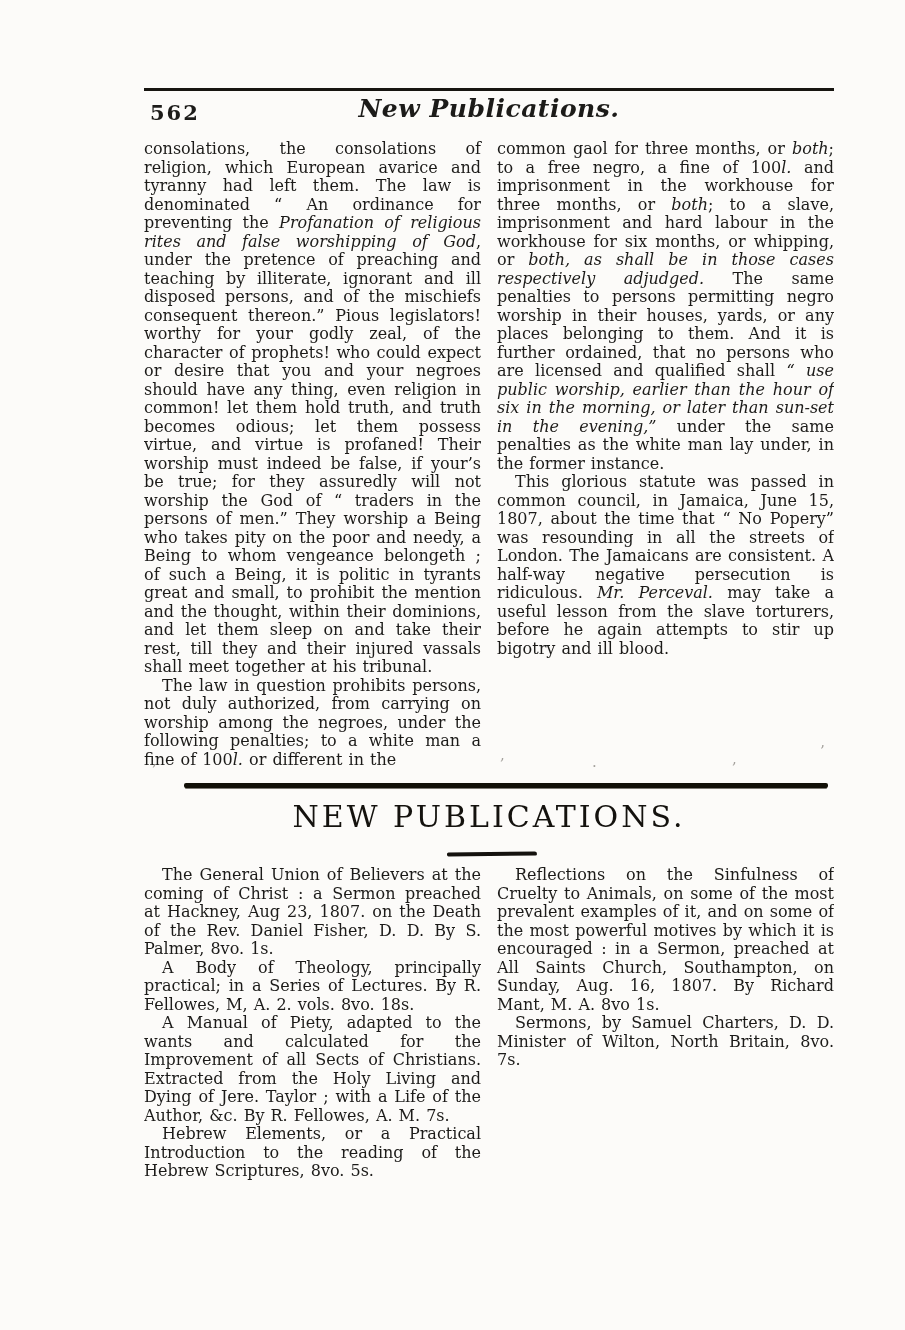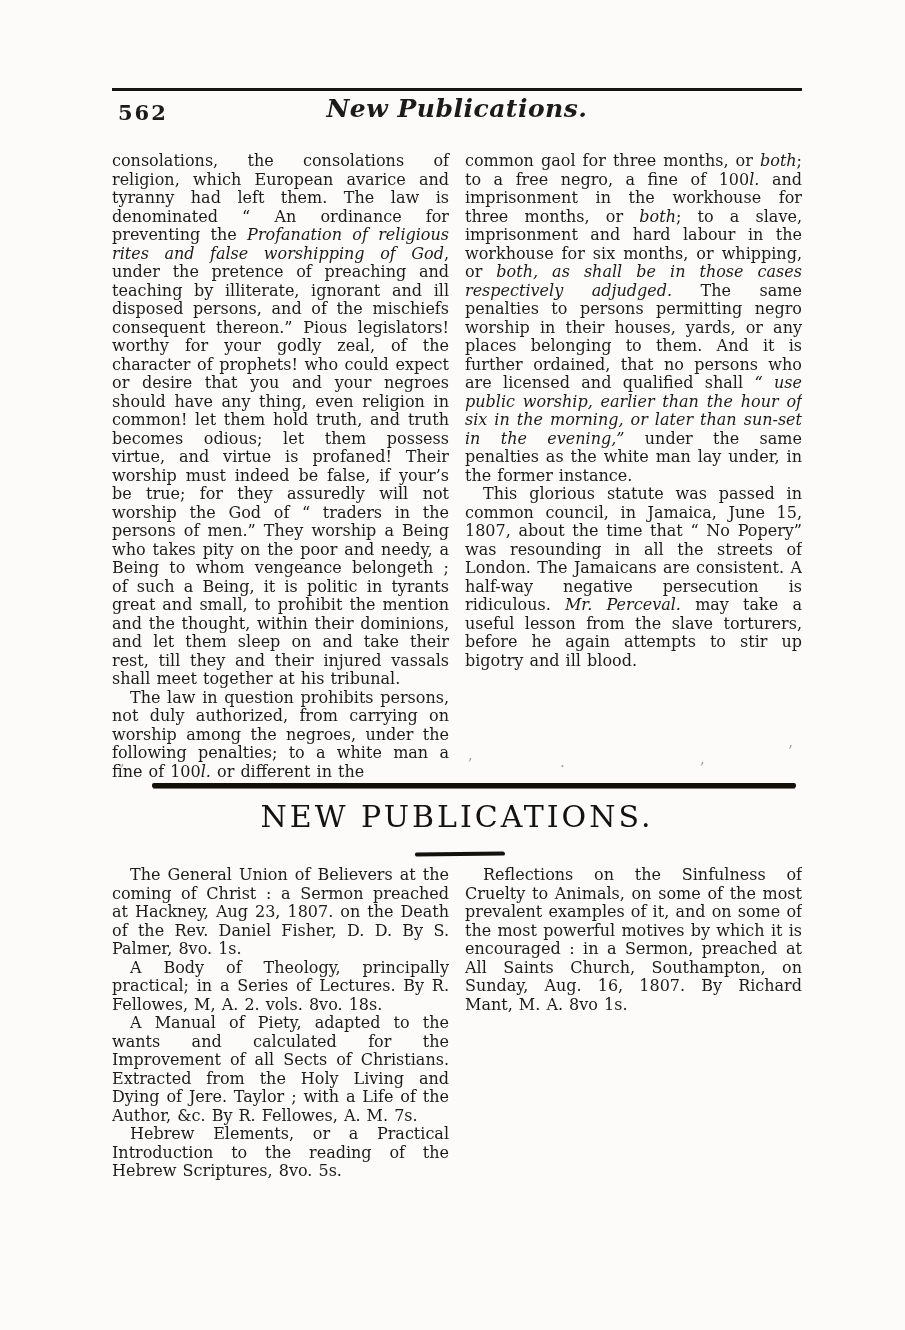--- a/index.html
+++ b/index.html
@@ -4,42 +4,42 @@
 <style>
   html, body { margin: 0; padding: 0; }
   body {
     width: 905px; height: 1330px;
     background: #fcfbf9;
     font-family: "DejaVu Serif", serif;
     color: #1c1b19;
     position: relative;
     overflow: hidden;
   }
-  .page { position: absolute; inset: 0; }
+  .page { position: absolute; inset: 0; margin-left: 32px; }
 
   .top-rule {
     position: absolute; left: 112px; top: 88px;
     width: 690px; height: 3px; background: #171511;
   }
   .header { position: absolute; left: 112px; top: 94px; width: 690px; height: 38px; }
   .page-number {
     position: absolute; left: 6px; top: 6px;
     font-size: 21px; letter-spacing: 2px; font-weight: bold;
   }
   .running-title {
     position: absolute; left: 0; top: 0; width: 100%;
     text-align: center; font-style: italic; font-weight: bold;
     font-size: 25px; letter-spacing: 0.5px;
   }
 
   .cols {
     position: absolute; left: 112px; width: 690px;
     display: flex; gap: 16px;
   }
-  .article-cols { top: 152px; height: 630px; overflow: hidden; }
+  .article-cols { top: 140px; height: 630px; overflow: hidden; }
   .listing-cols { top: 866px; height: 400px; overflow: hidden; }
   .col {
     width: 337px; flex: 0 0 337px;
     text-align: justify;
     font-size: 16px; line-height: 18.5px;
     word-spacing: 1px;
   }
   .col p { margin: 0; }
   .col p.indent { text-indent: 18px; }
   .it { font-style: italic; }
@@ -99,20 +99,21 @@
 
   <div class="cols listing-cols">
     <div class="col">
         <p class="indent"><span>The General Union of Believers at the coming of Christ :  a Sermon preached at Hackney, Aug 23, 1807. on the Death of the Rev. Daniel Fisher, D. D. By S. Palmer, 8vo. 1s.</span></p>
         <p class="indent"><span>A Body of Theology, principally practical; in a Series of Lectures.  By R. Fellowes, M, A. 2. vols. 8vo. 18s.</span></p>
         <p class="indent"><span>A Manual of Piety, adapted to the wants and calculated for the Improvement of all Sects of Christians.  Extracted from the Holy Living and Dying of Jere. Taylor ; with a Life of the Author, &amp;c.  By R. Fellowes, A. M. 7s.</span></p>
         <p class="indent"><span>Hebrew Elements, or a Practical Introduction to the reading of the Hebrew Scriptures, 8vo. 5s.</span></p>
       </div>
     <div class="col">
         <p class="indent"><span>Reflections on the Sinfulness of Cruelty to Animals, on some of the most prevalent examples of it, and on some of the most powerful motives by which it is encouraged :  in a Sermon, preached at All Saints Church, Southampton, on Sunday, Aug. 16, 1807.  By Richard Mant, M. A. 8vo 1s.</span></p>
+        <p class="indent"><span>Sermons, by Samuel Charters, D. D. Minister of Wilton, North Britain, 8vo. 7s.</span></p>
       </div>
   </div>
 
   <div id="artifacts">
       <span class="artifact" style="left: 468px; top: 746px;">,</span>
       <span class="artifact" style="left: 560px; top: 753px;">.</span>
       <span class="artifact" style="left: 700px; top: 750px;">,</span>
       <span class="artifact" style="left: 788px; top: 742px;">’</span>
       <span class="artifact" style="left: 120px; top: 752px;">,</span>
     </div>

